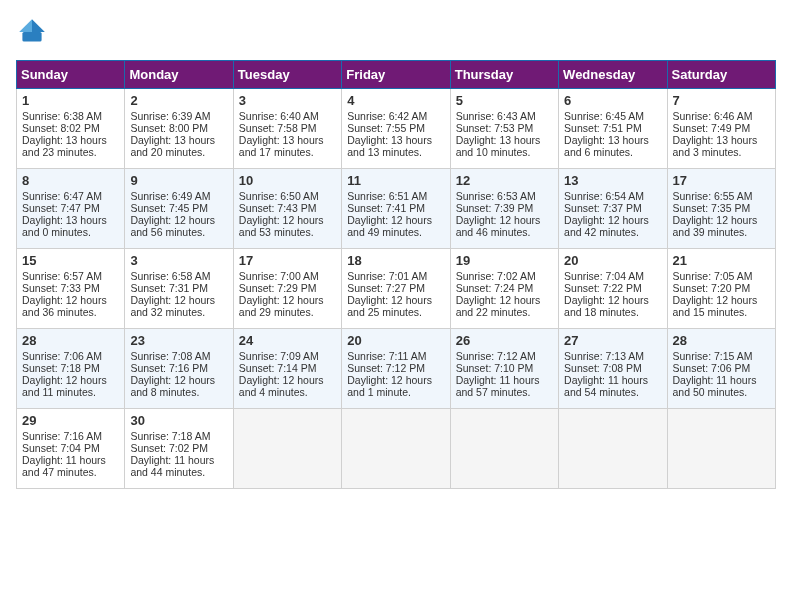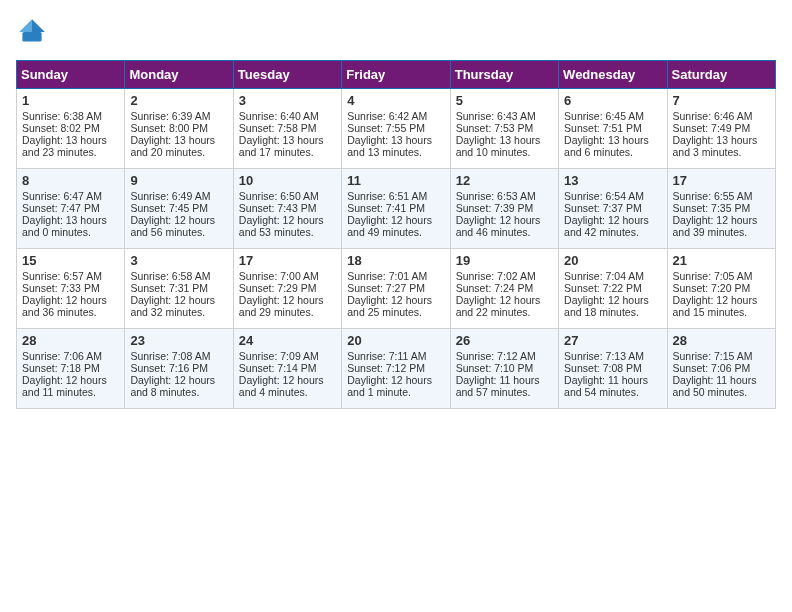--- a/index.html
+++ b/index.html
@@ -144,14 +144,23 @@
       </tr>
       <tr>
         <td><span class="day-num">28</span>Sunrise: 7:06 AM<br>Sunset: 7:18 PM<br>Daylight: 12 hours and 11 minutes.</td>
         <td><span class="day-num">23</span>Sunrise: 7:08 AM<br>Sunset: 7:16 PM<br>Daylight: 12 hours and 8 minutes.</td>
         <td><span class="day-num">24</span>Sunrise: 7:09 AM<br>Sunset: 7:14 PM<br>Daylight: 12 hours and 4 minutes.</td>
         <td><span class="day-num">20</span>Sunrise: 7:11 AM<br>Sunset: 7:12 PM<br>Daylight: 12 hours and 1 minute.</td>
         <td><span class="day-num">26</span>Sunrise: 7:12 AM<br>Sunset: 7:10 PM<br>Daylight: 11 hours and 57 minutes.</td>
         <td><span class="day-num">27</span>Sunrise: 7:13 AM<br>Sunset: 7:08 PM<br>Daylight: 11 hours and 54 minutes.</td>
         <td><span class="day-num">28</span>Sunrise: 7:15 AM<br>Sunset: 7:06 PM<br>Daylight: 11 hours and 50 minutes.</td>
       </tr>
+      <tr>
+        <td><span class="day-num">29</span>Sunrise: 7:16 AM<br>Sunset: 7:04 PM<br>Daylight: 11 hours and 47 minutes.</td>
+        <td><span class="day-num">30</span>Sunrise: 7:18 AM<br>Sunset: 7:02 PM<br>Daylight: 11 hours and 44 minutes.</td>
+        <td class="empty"></td>
+        <td class="empty"></td>
+        <td class="empty"></td>
+        <td class="empty"></td>
+        <td class="empty"></td>
+      </tr>
     </tbody>
 </table>
 
 </body></html>

